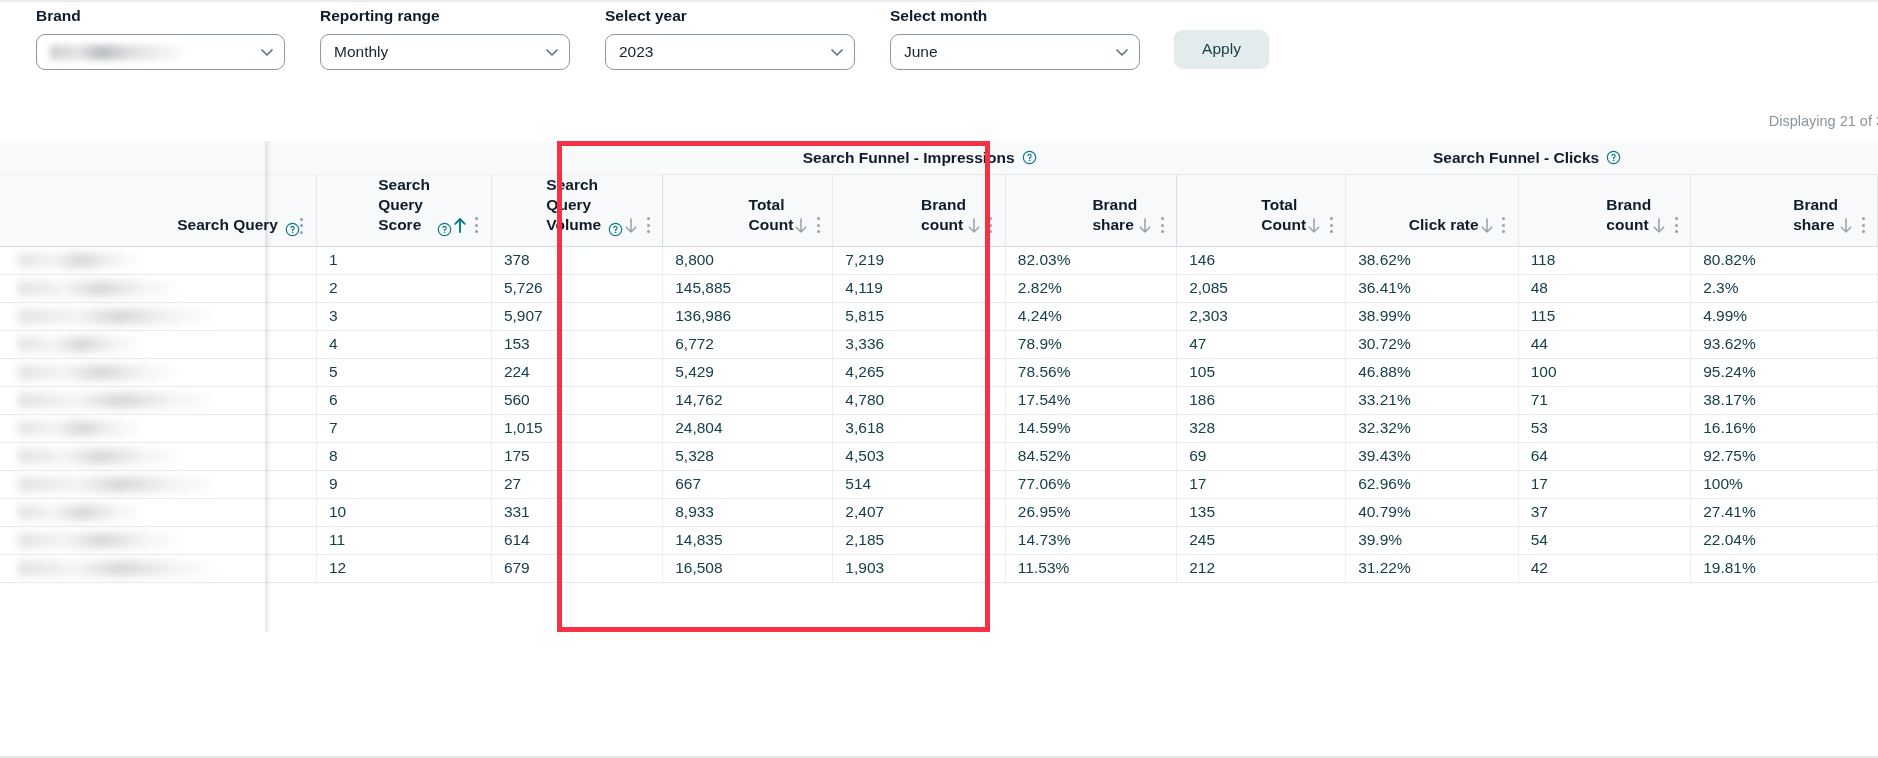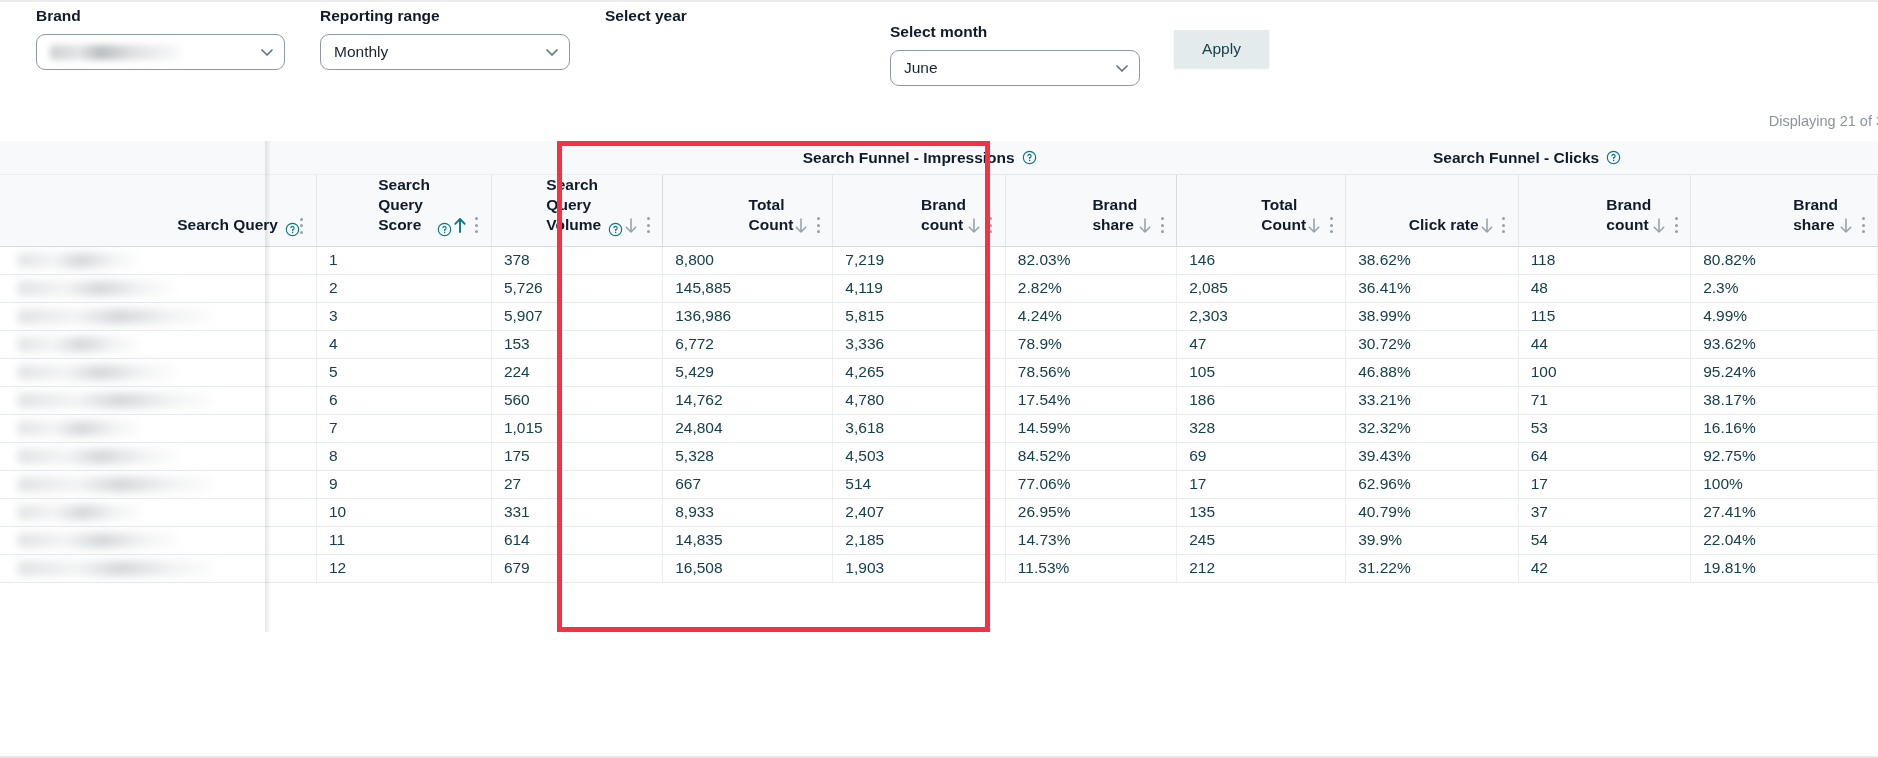--- a/index.html
+++ b/index.html
@@ -56,21 +56,21 @@
       rgba(215,218,221,0.4) 85%, rgba(230,232,234,0.2) 100%);
     filter: blur(3.4px);
     border-radius: 3px;
   }
   .apply-btn {
     position: absolute;
     left: 1174px; top: 28px;
     width: 95px; height: 38px;
     background: #e3ebec;
     border: none;
-    border-radius: 1px;
+    border-radius: 9px;
     font-size: 15.5px;
     color: #16404a;
     font-family: "Liberation Sans", sans-serif;
     cursor: pointer;
     box-shadow: 0 1px 2px rgba(0,0,0,0.10);
   }
 
   
   .displaying {
     position: absolute;
@@ -241,23 +241,31 @@
       <span class="chev">
         <svg viewBox="0 0 14 14" width="14" height="14">
             <path d="M2 5 L7 10 L12 5" fill="none" stroke="#5f7581" stroke-width="1.7" stroke-linecap="round" stroke-linejoin="round"></path>
           </svg>
       </span>
     </div>
   </div>
 
   <div class="filter-group" style="left:605px; width:250px;">
     <div class="filter-label">Select year</div>
+    <div class="select-box">
+      <span class="value">2023</span>
+      <span class="chev">
+        <svg viewBox="0 0 14 14" width="14" height="14">
+            <path d="M2 5 L7 10 L12 5" fill="none" stroke="#5f7581" stroke-width="1.7" stroke-linecap="round" stroke-linejoin="round"></path>
+          </svg>
+      </span>
+    </div>
   </div>
 
-  <div class="filter-group" style="left:890px; width:250px;margin-top:16px;">
+  <div class="filter-group" style="left:890px; width:250px;">
     <div class="filter-label">Select month</div>
     <div class="select-box">
       <span class="value">June</span>
       <span class="chev">
         <svg viewBox="0 0 14 14" width="14" height="14">
             <path d="M2 5 L7 10 L12 5" fill="none" stroke="#5f7581" stroke-width="1.7" stroke-linecap="round" stroke-linejoin="round"></path>
           </svg>
       </span>
     </div>
   </div>

